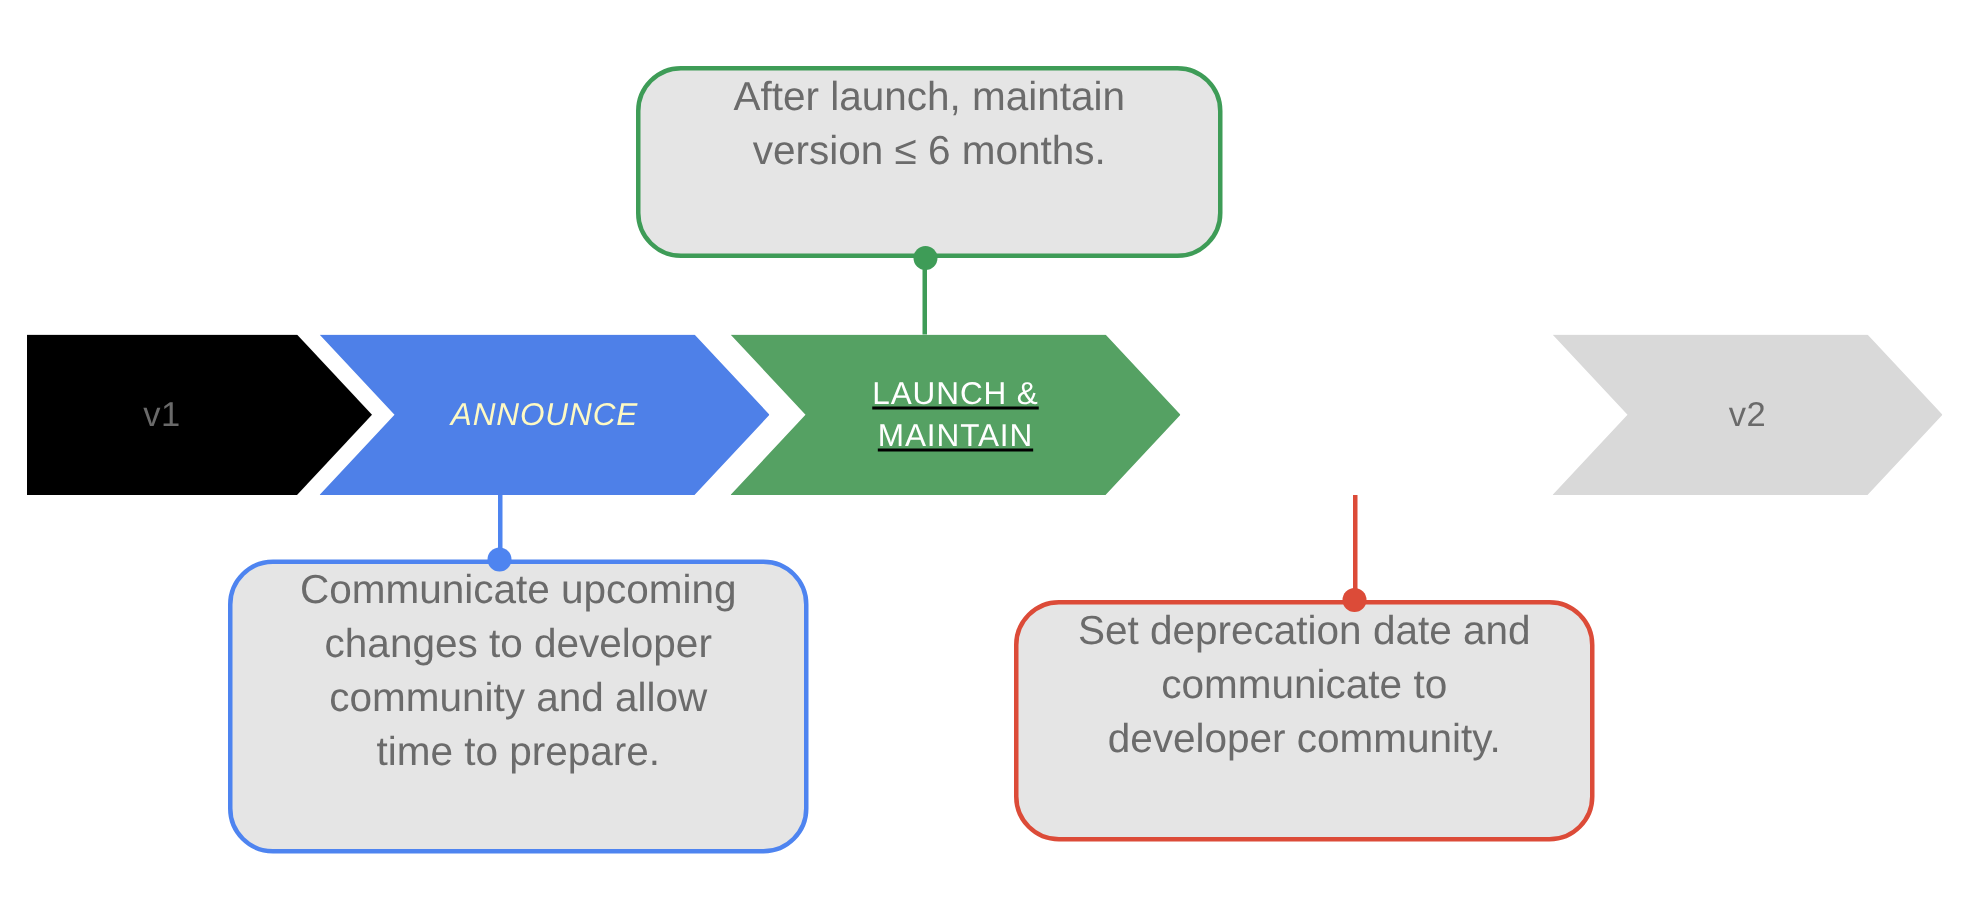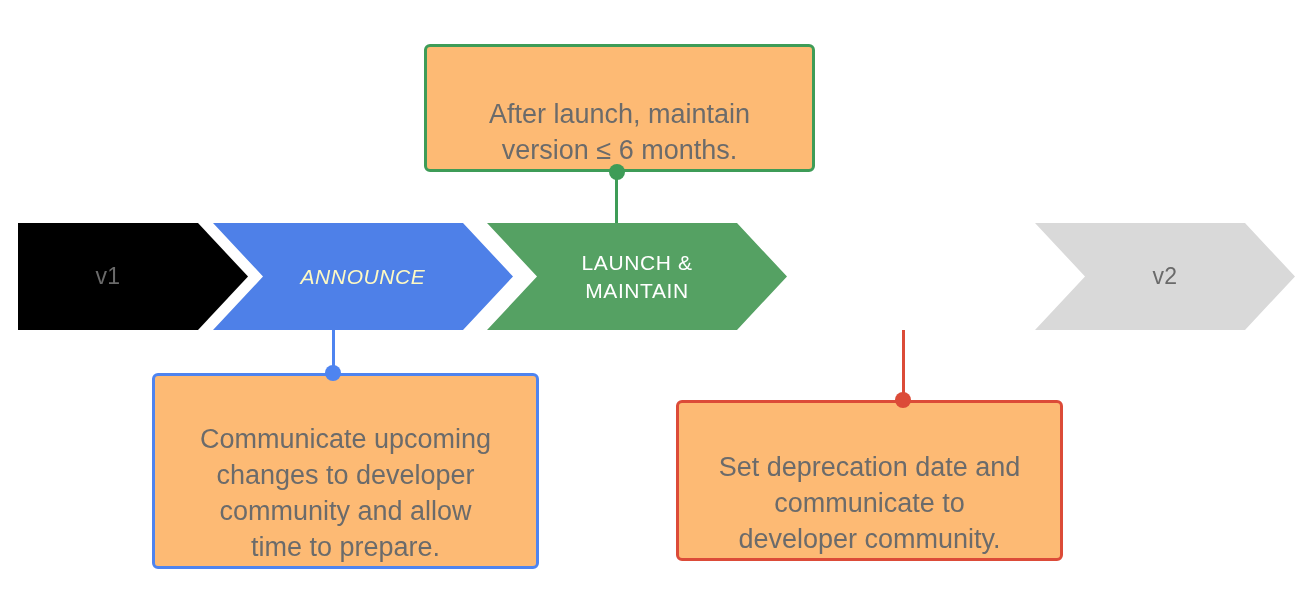--- a/index.html
+++ b/index.html
@@ -49,24 +49,24 @@
     font-size: 23px;
     letter-spacing: 0.4px;
   }
   .chevron-v1 .stage-label { padding-right: 50px; } 
 
   
   .callout {
     position: absolute;
     box-sizing: border-box;
     border: 3px solid #888;
-    border-radius: 6px;
-    background: #fdba74;
+    border-radius: 30px;
+    background: #e5e5e5;
     display: flex;
-    align-items: flex-end;
+    align-items: flex-start;
     justify-content: center;
   }
   .callout-maintain  { left: 424px; top: 44px;  width: 391px; height: 128px; }
   .callout-announce  { left: 152px; top: 373px; width: 387px; height: 196px; }
   .callout-deprecate { left: 676px; top: 400px; width: 387px; height: 161px; }
 
   .callout-text {
     color: #6B6B6B;
     font-size: 27px;
     line-height: 1.33;
@@ -109,21 +109,21 @@
   <div class="connector-dot dot-maintain" style="background-color: rgb(62, 156, 87);"></div>
 
   <div class="chevron chev-first chevron-v1" style="background-color: #000000;">
     <span class="stage-label version-label" style="color: rgb(106, 106, 106);">v1</span>
   </div>
 
   <div class="chevron chev-mid chevron-announce" style="background-color: rgb(78, 128, 232);">
     <span class="stage-label" style="color: #fef9c3; font-style: italic;">ANNOUNCE</span>
   </div>
 
-  <div class="chevron chev-mid chevron-launch" style="background-color: rgb(85, 161, 99);">
+  <div class="chevron chev-mid chevron-launch" style="background-color: rgb(85, 161, 99); text-decoration: underline;">
     <span class="stage-label" style="color: rgb(255, 255, 255);">LAUNCH &amp;
 MAINTAIN</span>
   </div>
 
 
   <div class="chevron chev-mid chevron-v2" style="background-color: rgb(217, 217, 217);">
     <span class="stage-label version-label" style="color: rgb(106, 106, 106);">v2</span>
   </div>
 
   <div class="connector-line line-announce" style="background-color: rgb(78, 132, 240);"></div>

